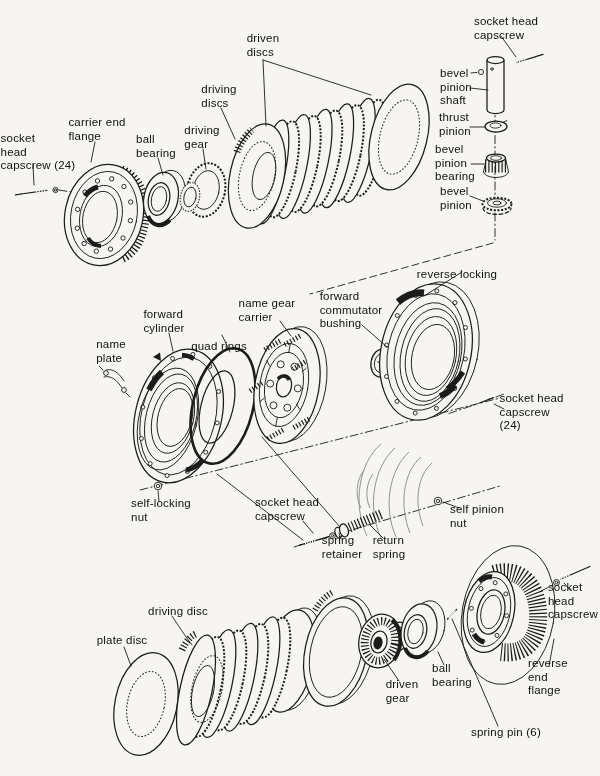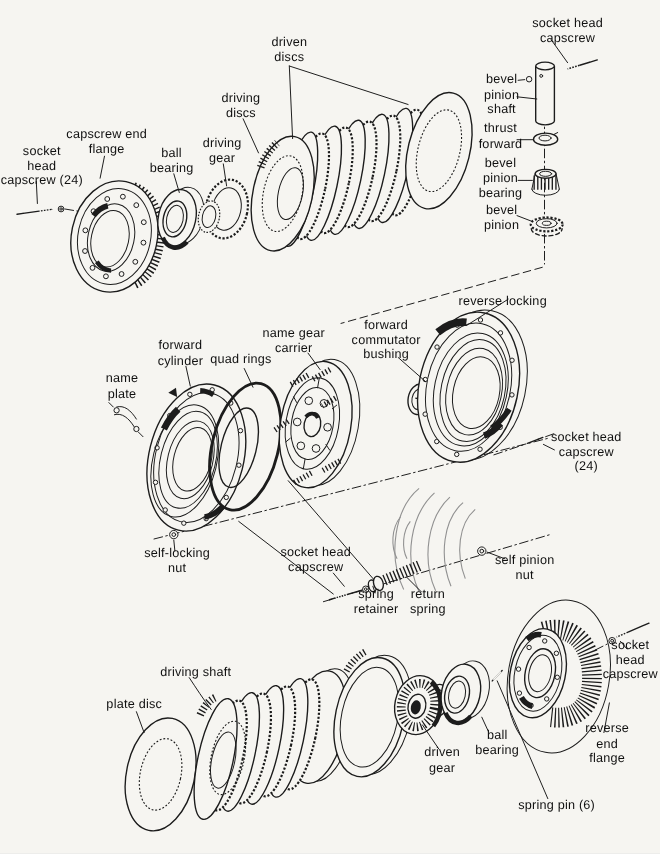--- a/index.html
+++ b/index.html
@@ -1,20 +1,20 @@
 <!DOCTYPE html>
 <html><head>
 <meta charset="utf-8">
 <style>
   html,body{margin:0;padding:0;background:#e8e8e6;}
   #stage{position:relative;width:600px;height:776px;background:#f6f5f1;overflow:hidden;
          font-family:"Liberation Sans", sans-serif;}
   #art{position:absolute;left:0;top:0;width:600px;height:776px;}
   .lab{position:absolute;transform:translate(-50%,-50%);font-size:11.5px;line-height:1.18;
-       color:#101010;text-align:center;white-space:pre-line;letter-spacing:.2px;}
+       color:#101010;text-align:left;white-space:pre-line;letter-spacing:.2px;}
   
   .s{fill:none;stroke:#1c1c1c;stroke-width:1.25;stroke-linecap:round;}
   .t{stroke-width:.9;}
   .b{stroke-width:2.6;}
   .f{fill:#f6f5f1;stroke:#1c1c1c;stroke-width:1.25;}
   .hole{fill:#f6f5f1;stroke:#1c1c1c;stroke-width:.9;}
   .lead{fill:none;stroke:#1c1c1c;stroke-width:.9;stroke-linecap:round;}
   .dd{stroke-dasharray:7,4;}
   .dot{stroke-dasharray:8,3,1.5,3;}
   .ser{fill:#f6f5f1;stroke:#1c1c1c;stroke-width:2;stroke-dasharray:2,1.6;}
@@ -381,59 +381,59 @@
 
 <div class="lab" style="left:516px;top:29px">socket head capscrew</div>
 <div class="lab" style="left:263px;top:46px">driven
 discs</div>
 <div class="lab" style="left:219px;top:97px">driving
 discs</div>
 <div class="lab" style="left:202px;top:138px">driving
 gear</div>
 <div class="lab" style="left:156px;top:147px">ball
 bearing</div>
-<div class="lab" style="left:97px;top:130px">capscrew end
+<div class="lab" style="left:97px;top:130px">carrier end
 flange</div>
 <div class="lab" style="left:38px;top:152px">socket
 head
 capscrew (24)</div>
 <div class="lab" style="left:456px;top:87px">bevel
 pinion
 shaft</div>
 <div class="lab" style="left:455px;top:125px">thrust
-forward</div>
+pinion</div>
 <div class="lab" style="left:455px;top:163px">bevel
 pinion
 bearing</div>
 <div class="lab" style="left:456px;top:199px">bevel
 pinion</div>
 <div class="lab" style="left:457px;top:275px">reverse locking</div>
 <div class="lab" style="left:351px;top:310px">forward
 commutator
 bushing</div>
 <div class="lab" style="left:267px;top:311px">name gear
 carrier</div>
-<div class="lab" style="left:219px;top:328px">quad rings</div>
+<div class="lab" style="left:219px;top:347px">quad rings</div>
 <div class="lab" style="left:164px;top:322px">forward
 cylinder</div>
 <div class="lab" style="left:111px;top:352px">name
 plate</div>
 <div class="lab" style="left:533px;top:412px">socket head
 capscrew (24)</div>
 <div class="lab" style="left:161px;top:511px">self-locking
 nut</div>
 <div class="lab" style="left:287px;top:510px">socket head
 capscrew</div>
 <div class="lab" style="left:342px;top:548px">spring
 retainer</div>
 <div class="lab" style="left:389px;top:548px">return
 spring</div>
 <div class="lab" style="left:477px;top:517px">self pinion
 nut</div>
-<div class="lab" style="left:178px;top:612px">driving shaft</div>
+<div class="lab" style="left:178px;top:612px">driving disc</div>
 <div class="lab" style="left:122px;top:641px">plate disc</div>
 <div class="lab" style="left:402px;top:692px">driven
 gear</div>
 <div class="lab" style="left:452px;top:676px">ball
 bearing</div>
 <div class="lab" style="left:552px;top:677px">reverse end
 flange</div>
 <div class="lab" style="left:573px;top:601px">socket
 head
 capscrew</div>

